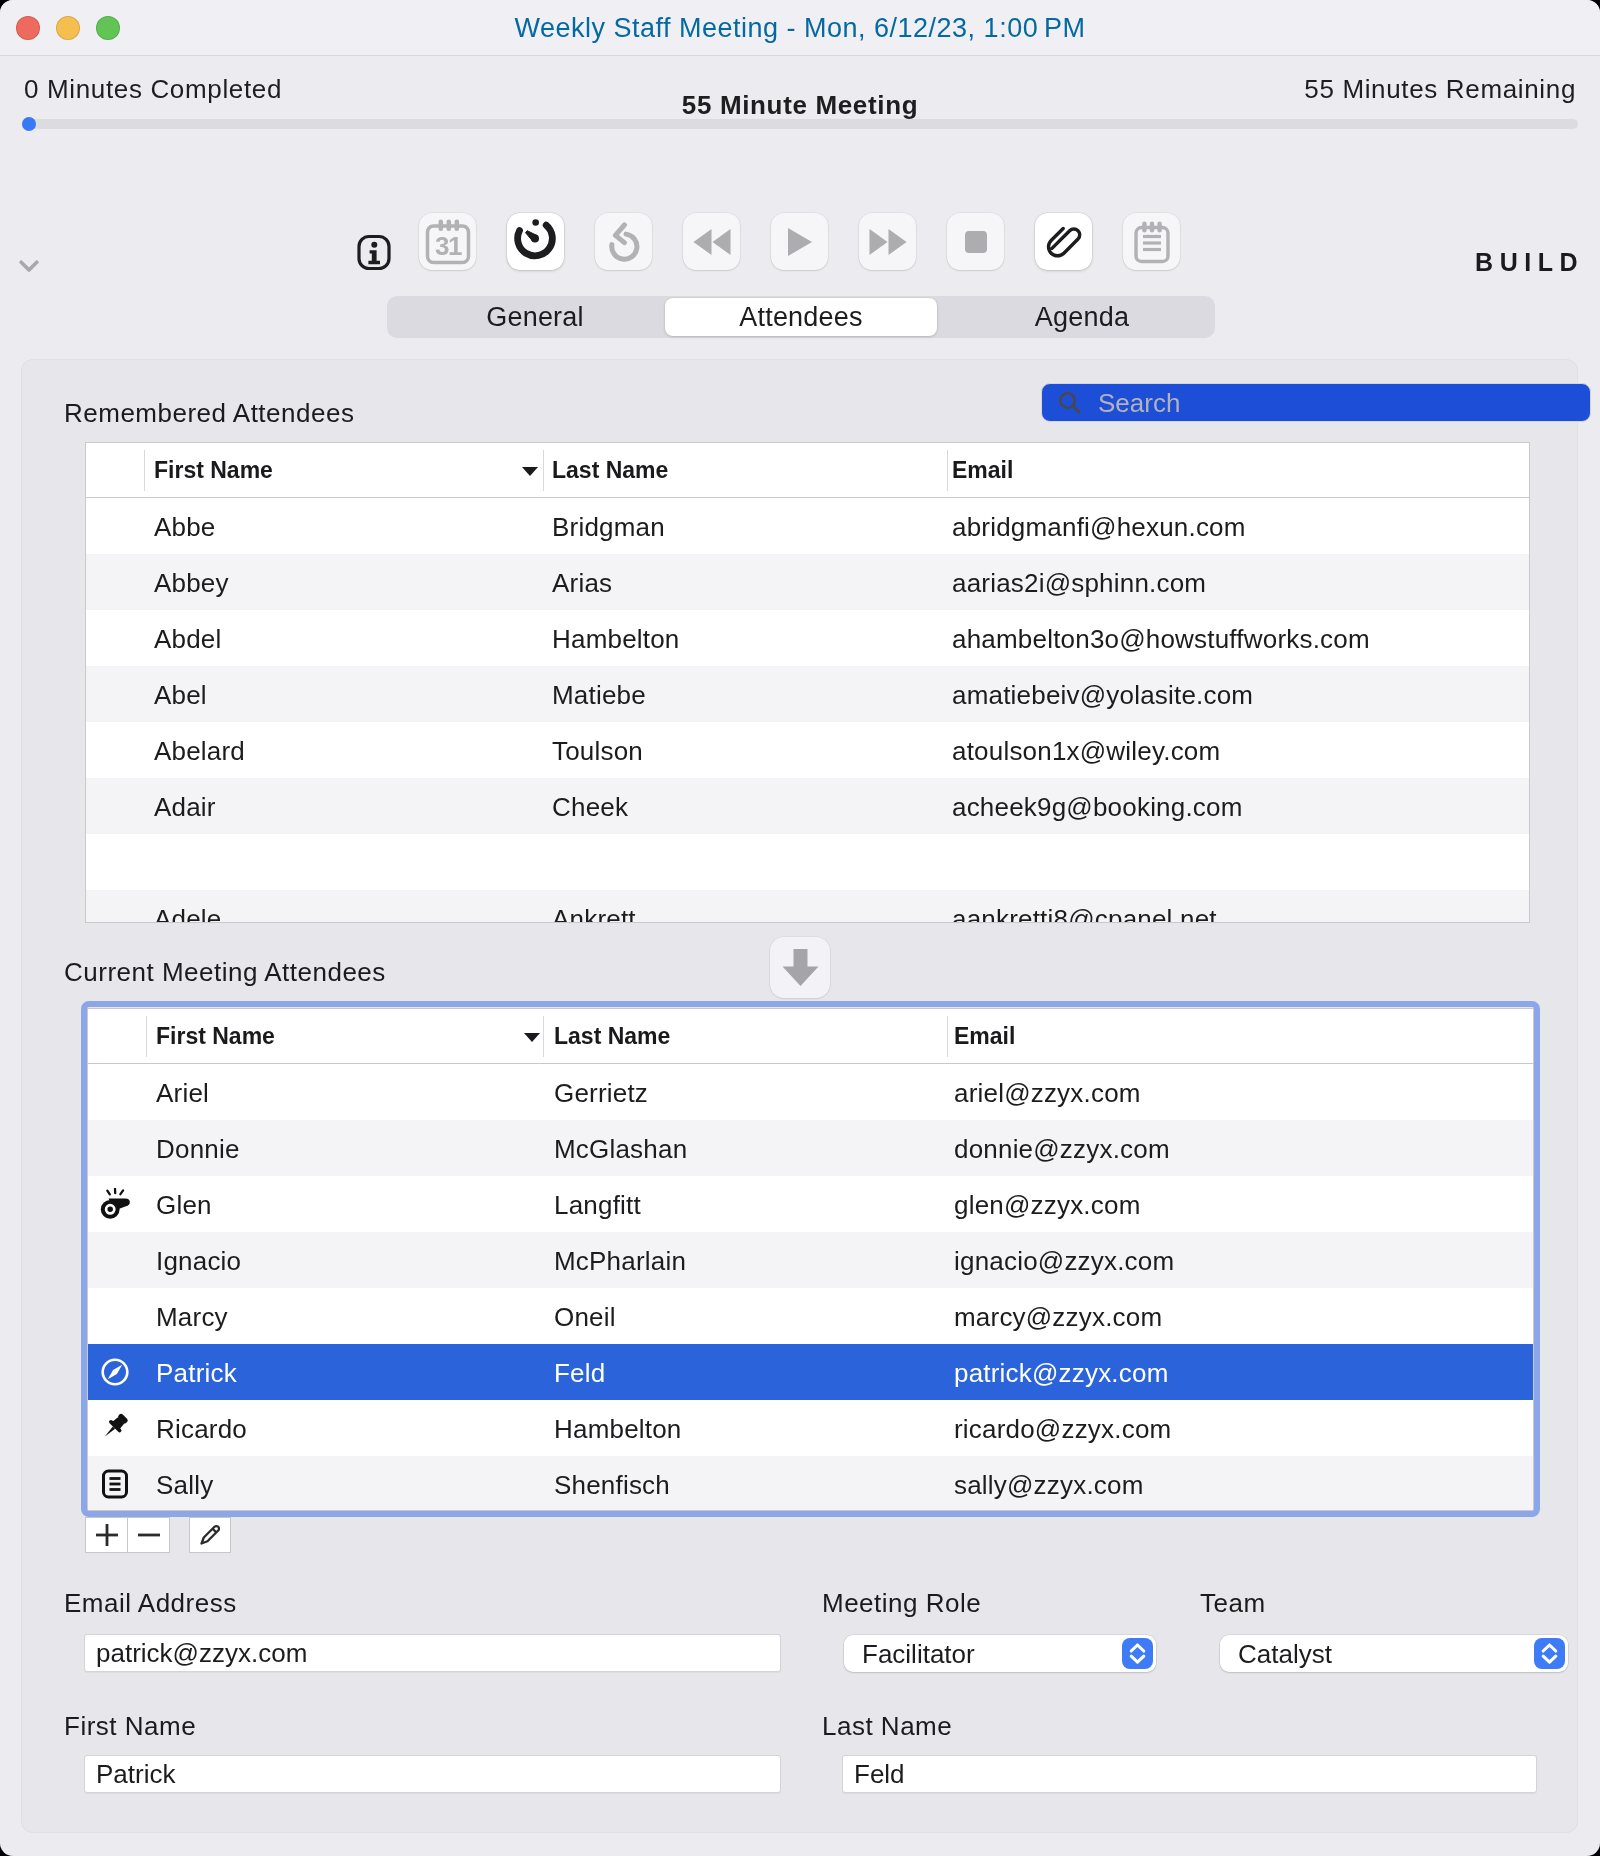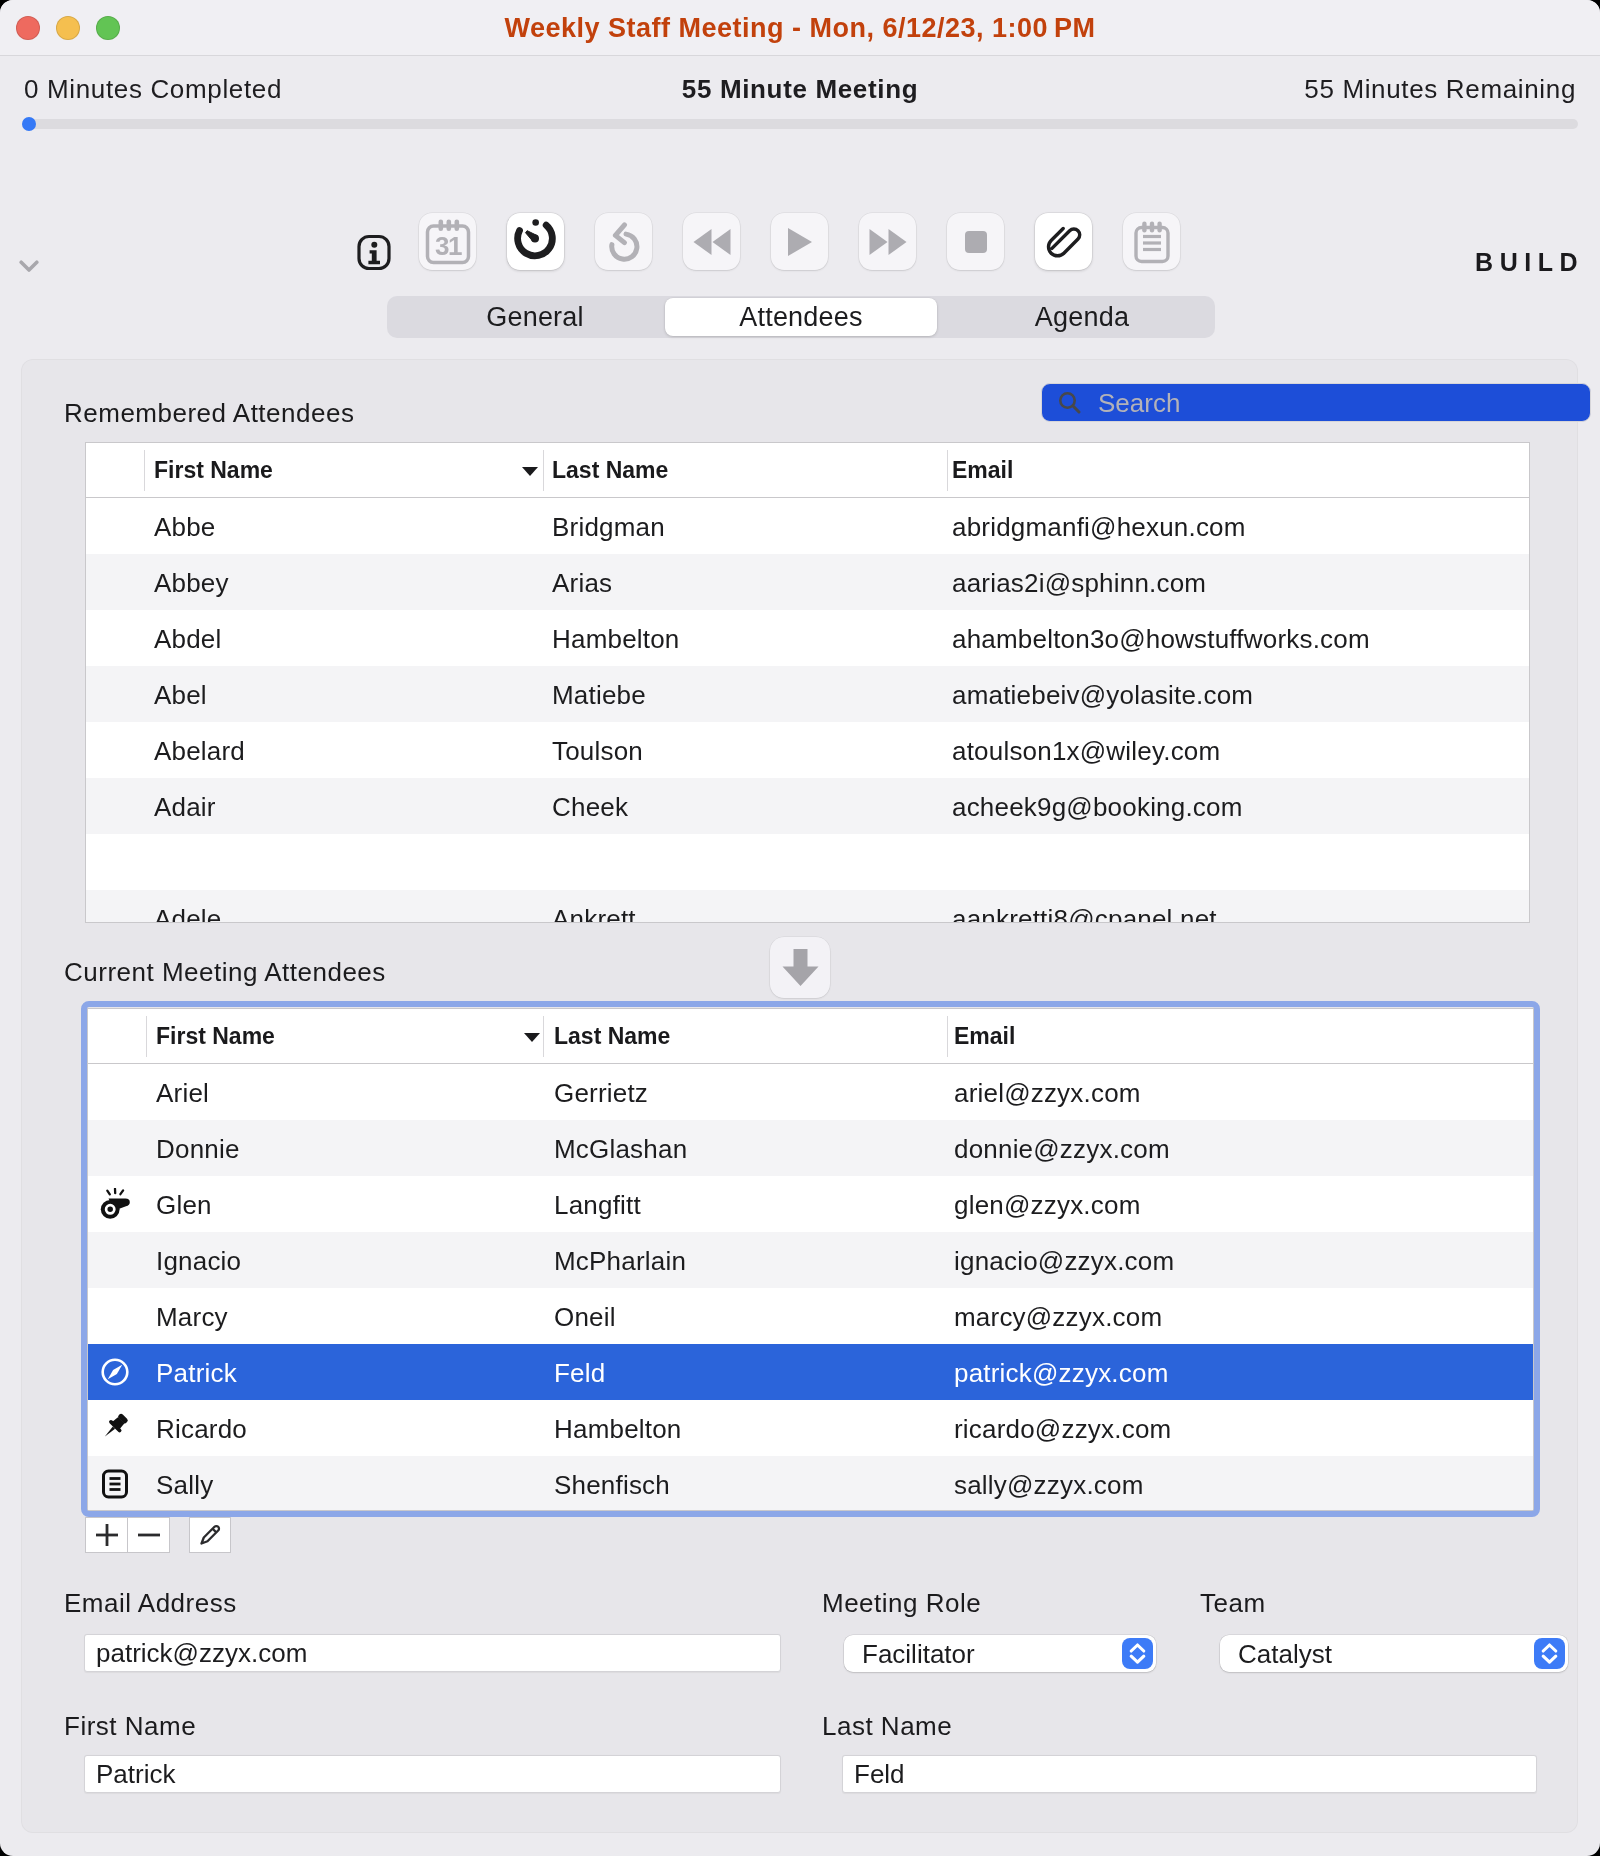--- a/index.html
+++ b/index.html
@@ -1,20 +1,20 @@
 <!DOCTYPE html>
 <html><head>
 <meta charset="utf-8">
 <style>
   * { margin:0; padding:0; box-sizing:border-box; }
   html,body { width:1600px; height:1856px; background:#000; font-family:"Liberation Sans", sans-serif; }
   .win { position:absolute; left:0; top:0; width:1600px; height:1856px; background:#ECEBEF; border-radius:13px; overflow:hidden; }
   .titlebar { position:absolute; left:0; top:0; width:1600px; height:56px; background:#F0EFF3; border-bottom:1px solid #D8D7DB; }
   .light { position:absolute; top:16px; width:24px; height:24px; border-radius:50%; }
-  .title { position:absolute; left:0; top:13px; width:1600px; text-align:center; font-size:27px; font-weight:bold; color:#c2410c; letter-spacing:0.5px;}
+  .title { position:absolute; left:0; top:13px; width:1600px; text-align:center; font-size:27px; font-weight:normal; color:#0369a1; letter-spacing:0.5px;}
   .ptext { position:absolute; top:74px; font-size:26px; color:#1E1D20; letter-spacing:0.65px; }
   .pbar { position:absolute; left:22px; top:119px; width:1556px; height:10px; border-radius:5px; background:#DCDBDF; }
   .pdot { position:absolute; left:22px; top:117px; width:14px; height:14px; border-radius:50%; background:#3579F6; }
   .tbtn { position:absolute; top:213px; width:57px; height:57px; border-radius:13px; background:#F6F5F8; box-shadow:0 0 0 0.5px rgba(0,0,0,0.08), 0 1px 2px rgba(0,0,0,0.10); }
   .tbtn.sel { background:#FFFFFF; box-shadow:0 0 0 0.5px rgba(0,0,0,0.10), 0 1px 3px rgba(0,0,0,0.16); }
   .tbtn svg { position:absolute; left:50%; top:50%; transform:translate(-50%,-50%); }
   .build { position:absolute; top:248px; right:16px; font-size:25px; font-weight:bold; letter-spacing:6.5px; color:#1B1A1D; }
   .seg { position:absolute; left:387px; top:296px; width:828px; height:42px; border-radius:10px; background:#DBDAE0; }
   .segthumb { position:absolute; left:278px; top:2px; width:272px; height:38px; border-radius:8px; background:#FFFFFF; box-shadow:0 1px 3px rgba(0,0,0,0.16), 0 0 0 0.5px rgba(0,0,0,0.04); }
   .seglbl { position:absolute; top:0; height:42px; width:276px; display:flex; align-items:center; justify-content:center; font-size:27px; color:#1C1C1E; letter-spacing:0.2px; }
@@ -48,21 +48,21 @@
 <div class="win">
 
   <div class="titlebar">
     <div class="light" style="left:16px; background:#EE6A5F; box-shadow:inset 0 0 0 1px rgba(0,0,0,0.12);"></div>
     <div class="light" style="left:56px; background:#F5BF4F; box-shadow:inset 0 0 0 1px rgba(0,0,0,0.12);"></div>
     <div class="light" style="left:96px; background:#62C454; box-shadow:inset 0 0 0 1px rgba(0,0,0,0.12);"></div>
     <div class="title">Weekly Staff Meeting - Mon, 6/12/23, 1:00 PM</div>
   </div>
 
   <div class="ptext" style="left:24px;">0 Minutes Completed</div>
-  <div class="ptext" style="left:0; width:1600px; text-align:center; font-weight:bold;">55 Minute Meeting</div>
+  <div class="ptext" style="left:0; width:1600px; text-align:center; font-weight:bold;margin-top:16px;">55 Minute Meeting</div>
   <div class="ptext" style="right:24px;">55 Minutes Remaining</div>
   <div class="pbar"></div>
   <div class="pdot"></div>
 
   <svg width="20" height="13" viewBox="0 0 20 13" style="position:absolute; left:19px; top:260px;">
     <path d="M2.2 2.2 L10 10 L17.8 2.2" stroke="#A8A7AC" stroke-width="3.6" fill="none" stroke-linecap="round" stroke-linejoin="round"></path>
   </svg>
   <svg width="34" height="37" viewBox="0 0 34 37" style="position:absolute; left:357px; top:234px;">
     <rect x="2" y="2.5" width="30" height="32" rx="10" fill="none" stroke="#1D1D1F" stroke-width="3.2"></rect>
     <circle cx="17.3" cy="10.8" r="3" fill="#1D1D1F"></circle>

